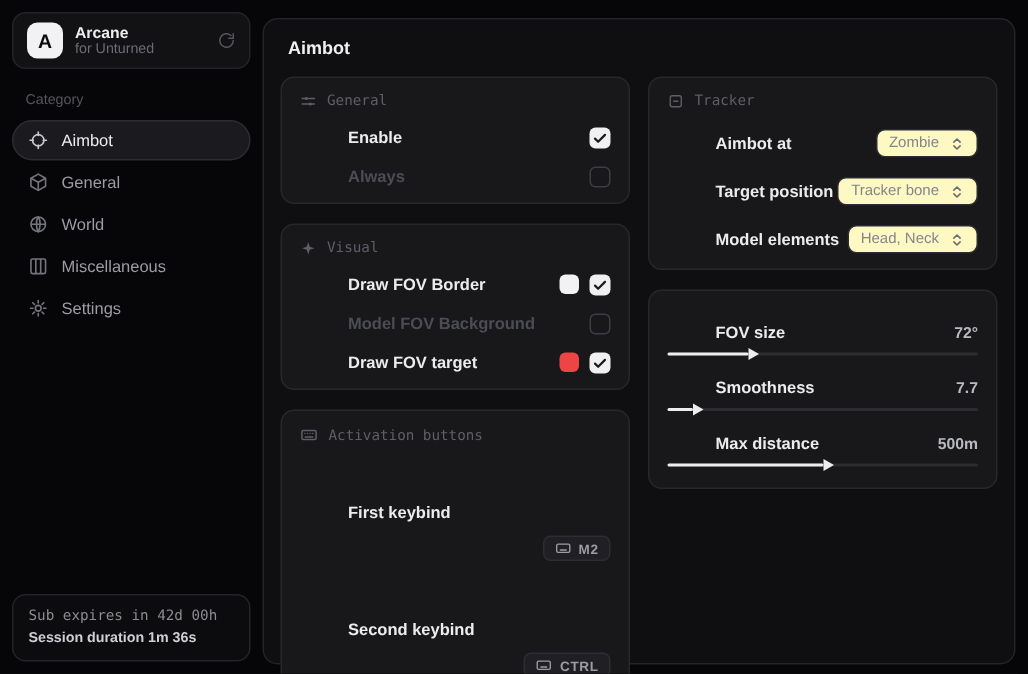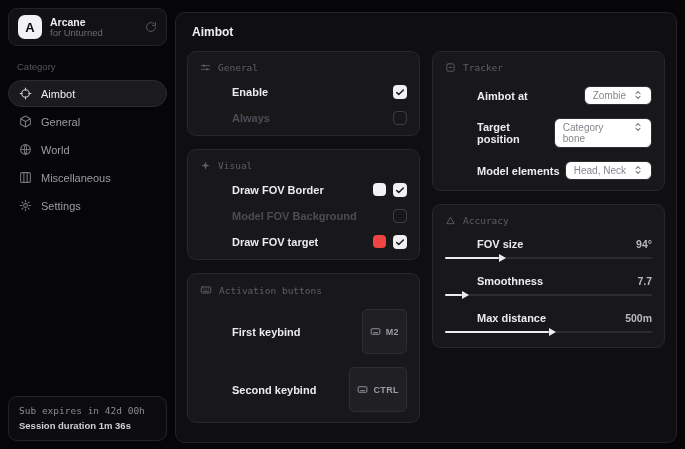--- a/index.html
+++ b/index.html
@@ -66,26 +66,26 @@
   .row-right { margin-left:auto; display:flex; align-items:center; gap:7px; }
   
   .checkbox { width:14px; height:14px; border-radius:4px; cursor:pointer;
               display:flex; align-items:center; justify-content:center; }
   .checkbox.checked { background:#f0f0f2; color:#1a1a1c; }
   .checkbox.unchecked { border:1.5px solid #3d3d45; }
   .swatch { width:13px; height:13px; border-radius:4px; cursor:pointer; }
   
   .key-badge {
     display:flex; align-items:center; gap:5px; background:#1f1f24;
-    border:1px solid #2d2d33; border-radius:5px; padding:16px 7px;
-    color:#9c9ca4; font-size:9px; font-weight:700; letter-spacing:.4px; cursor:pointer;
+    border:1px solid #2d2d33; border-radius:5px; padding:2px 7px;
+    color:#9c9ca4; font-size:9px; font-weight:700; letter-spacing:.4px; cursor:pointer;margin-top:48px;
   }
   
   .select-btn {
-    display:flex; align-items:flex-start; gap:7px; background:#ffffff;
+    display:flex; align-items:flex-end; gap:7px; background:#fef9c3;
     border:1px solid #2c2c32; border-radius:6px; padding:3px 8px;
     color:#85858d; font-size:10px; cursor:pointer;
   }
   .select-btn .chev { color:#6a6a72; display:flex; }
   
   .slider-row { display:flex; align-items:center; margin-top:12px;justify-content:space-between; }
   .slider-value { margin-left:auto; font-size:10.5px; font-weight:600; color:#b9b9c0; }
   .slider { position:relative; height:10px; margin-top:3px; cursor:pointer; }
   .slider-track { position:absolute; top:4px; left:0; right:0; height:2px; background:#2c2c31; border-radius:1px; }
   .slider-fill { position:absolute; top:4px; left:0; height:2px; background:#ededf0; border-radius:1px; }
@@ -319,21 +319,21 @@
                     <path d="M7 9l5-5 5 5M7 15l5 5 5-5"></path>
                   </svg>
                 </span>
             </span>
           </span>
         </div>
         <div class="row tall">
           <span class="row-label">Target position</span>
           <span class="row-right">
             <span class="select-btn">
-              <span>Category bone</span>
+              <span>Tracker bone</span>
               <span class="chev">
                   <svg viewBox="0 0 24 24" width="10" height="10" fill="none" stroke="currentColor" stroke-width="2.5" stroke-linecap="round" stroke-linejoin="round">
                     <path d="M7 9l5-5 5 5M7 15l5 5 5-5"></path>
                   </svg>
                 </span>
             </span>
           </span>
         </div>
         <div class="row tall">
           <span class="row-label">Model elements</span>
@@ -344,32 +344,24 @@
                   <svg viewBox="0 0 24 24" width="10" height="10" fill="none" stroke="currentColor" stroke-width="2.5" stroke-linecap="round" stroke-linejoin="round">
                     <path d="M7 9l5-5 5 5M7 15l5 5 5-5"></path>
                   </svg>
                 </span>
             </span>
           </span>
         </div>
       </div>
 
       <div class="card">
-        <div class="card-header">
-          <span>
-            <svg viewBox="0 0 24 24" width="11" height="11" fill="none" stroke="currentColor" stroke-width="2" stroke-linejoin="round">
-                <path d="M12 5l8 14H4z"></path>
-              </svg>
-          </span>
-          <span>Accuracy</span>
-        </div>
 
         <div class="slider-row">
           <span class="row-label">FOV size</span>
-          <span class="slider-value">94°</span>
+          <span class="slider-value">72°</span>
         </div>
         <div class="slider">
           <span class="slider-track"></span>
           <span class="slider-fill" style="width:26%"></span>
         </div>
 
         <div class="slider-row">
           <span class="row-label">Smoothness</span>
           <span class="slider-value">7.7</span>
         </div>

